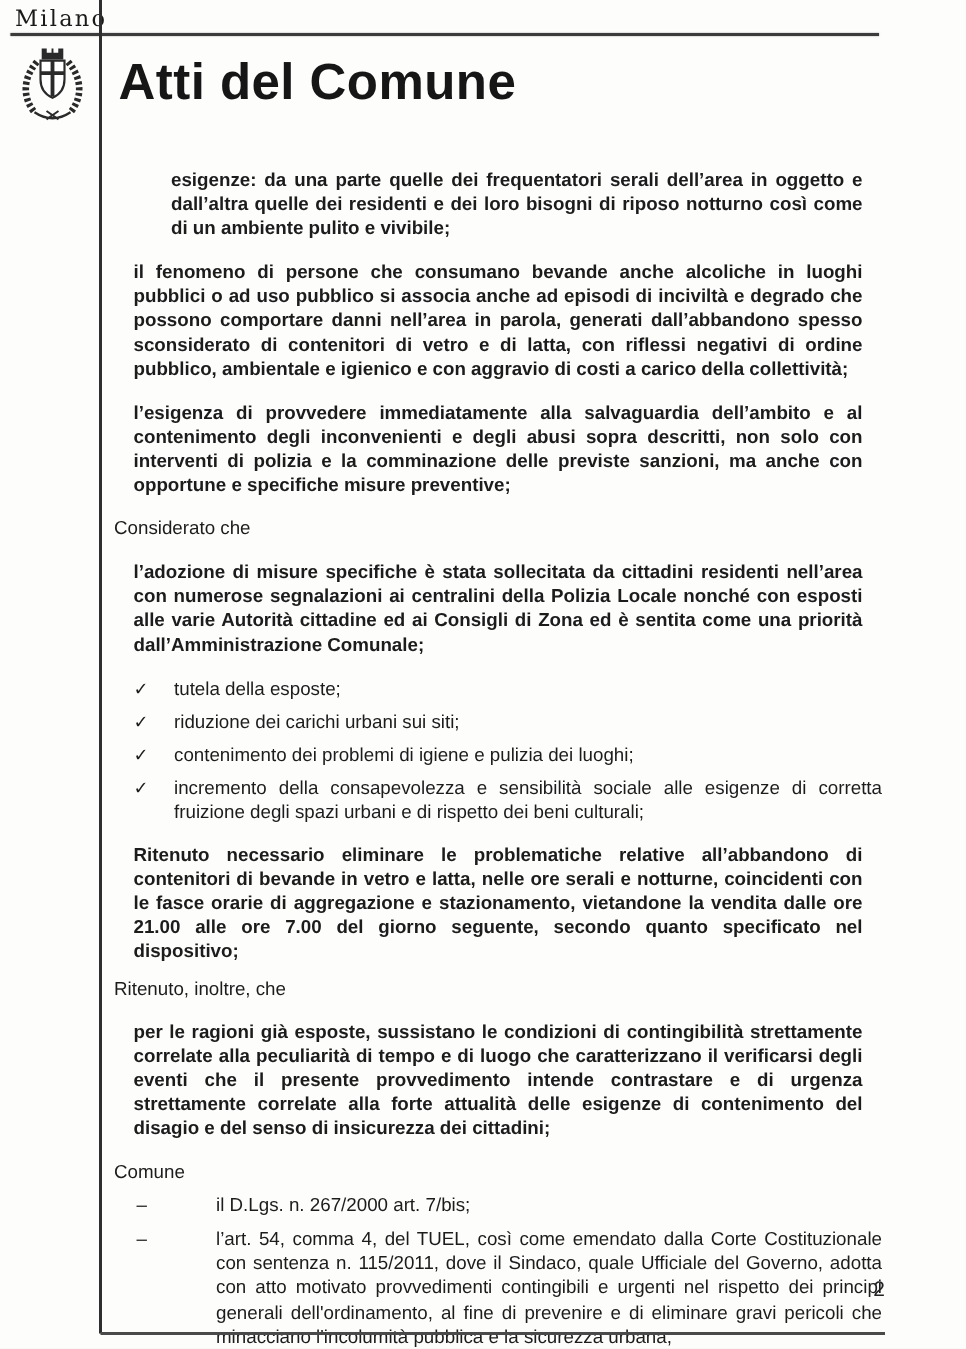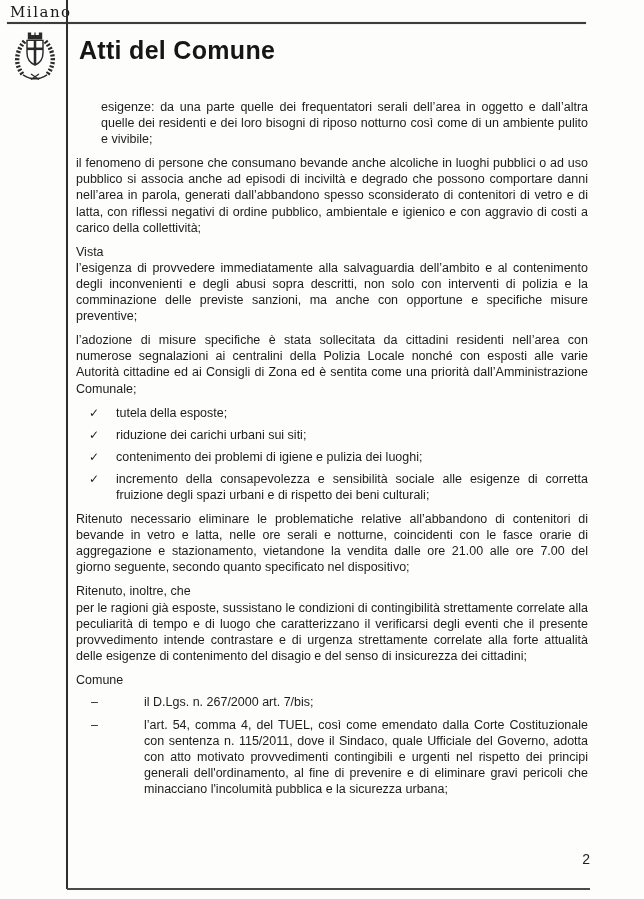--- a/index.html
+++ b/index.html
@@ -28,30 +28,30 @@
   }
   .v-rule{
     position:absolute;left:66px;top:0;width:2px;height:889px;
     background:#2e2e2e;
   }
   .crest{
     position:absolute;left:11px;top:27px;width:48px;height:62px;
   }
   .title{
     position:absolute;left:79px;top:36px;margin:0;
-    font-size:25px;font-weight:bold;letter-spacing:0.3px;color:#161616;
+    font-size:34px;font-weight:bold;letter-spacing:0.3px;color:#161616;
   }
   
   .content{
     position:absolute;left:76px;top:99px;width:512px;
     font-size:12.5px;line-height:16.1px;
     text-align:justify;
     color:#1c1c1c;
   }
-  .para{margin:0;}
+  .para{margin:13px;font-weight:bold;}
   .block{margin-bottom:8px;}
   .indent{padding-left:25px;}
   .heading{font-weight:normal;}
   .checklist{margin:0 0 8px 13px;}
   .check-item{display:flex;margin-bottom:6px;}
   .check-glyph{flex:0 0 27px;font-size:12px;}
   .check-text{flex:1;text-align:justify;}
   .dashlist{margin:6px 0 0 15px;}
   .dash-item{display:flex;margin-bottom:7px;}
   .dash-glyph{flex:0 0 22px;}
@@ -96,25 +96,25 @@
 
   <div class="content">
 
     <p class="para indent block">esigenze: da una parte quelle dei frequentatori serali dell’area in oggetto e dall’altra quelle dei residenti e dei loro bisogni di riposo notturno così come di un ambiente pulito e vivibile;</p>
 
     <div class="block">
       <p class="para">il fenomeno di persone che consumano bevande anche alcoliche in luoghi pubblici o ad uso pubblico si associa anche ad episodi di inciviltà e degrado che possono comportare danni nell’area in parola, generati dall’abbandono spesso sconsiderato di contenitori di vetro e di latta, con riflessi negativi di ordine pubblico, ambientale e igienico e con aggravio di costi a carico della collettività;</p>
     </div>
 
     <div class="block">
-      <div class="heading">Vista</div>
       <p class="para">l’esigenza di provvedere immediatamente alla salvaguardia dell’ambito e al contenimento degli inconvenienti e degli abusi sopra descritti, non solo con interventi di polizia e la comminazione delle previste sanzioni, ma anche con opportune e specifiche misure preventive;</p>
     </div>
 
     <div class="block">
+      <div class="heading">Considerato che</div>
       <p class="para">l’adozione di misure specifiche è stata sollecitata da cittadini residenti nell’area con numerose segnalazioni ai centralini della Polizia Locale nonché con esposti alle varie Autorità cittadine ed ai Consigli di Zona ed è sentita come una priorità dall’Amministrazione Comunale;</p>
     </div>
 
 
     <div class="checklist">
       <div class="check-item">
         <span class="check-glyph">✓</span>
         <span class="check-text">tutela della esposte;</span>
       </div>
       <div class="check-item">

